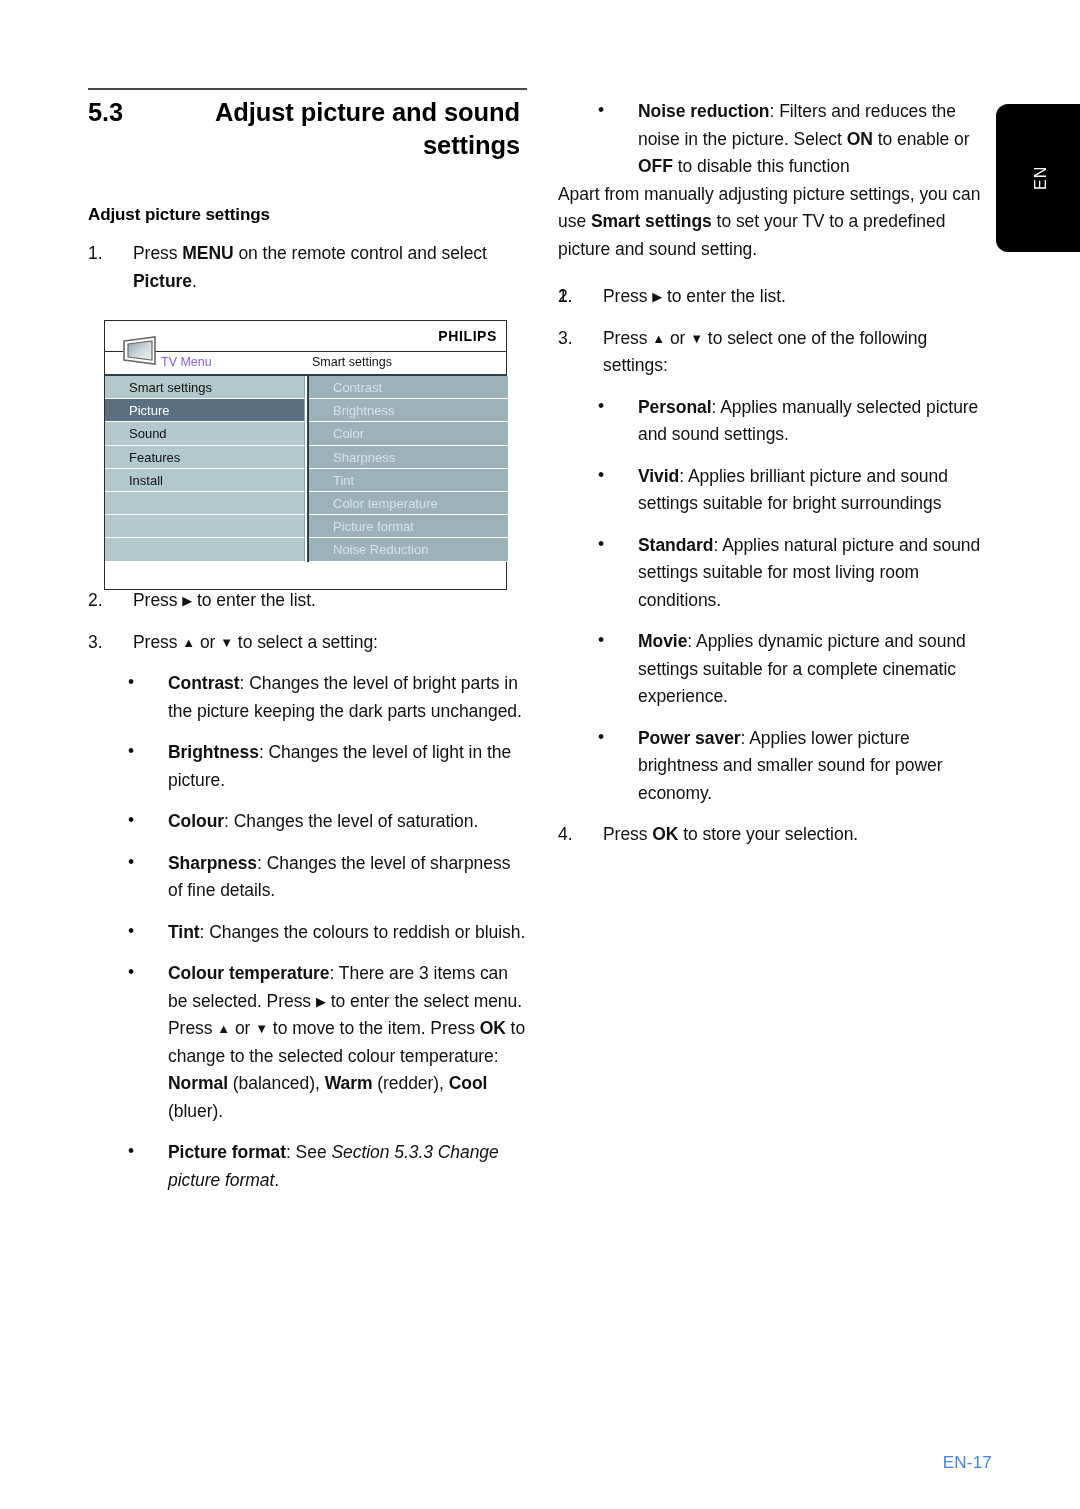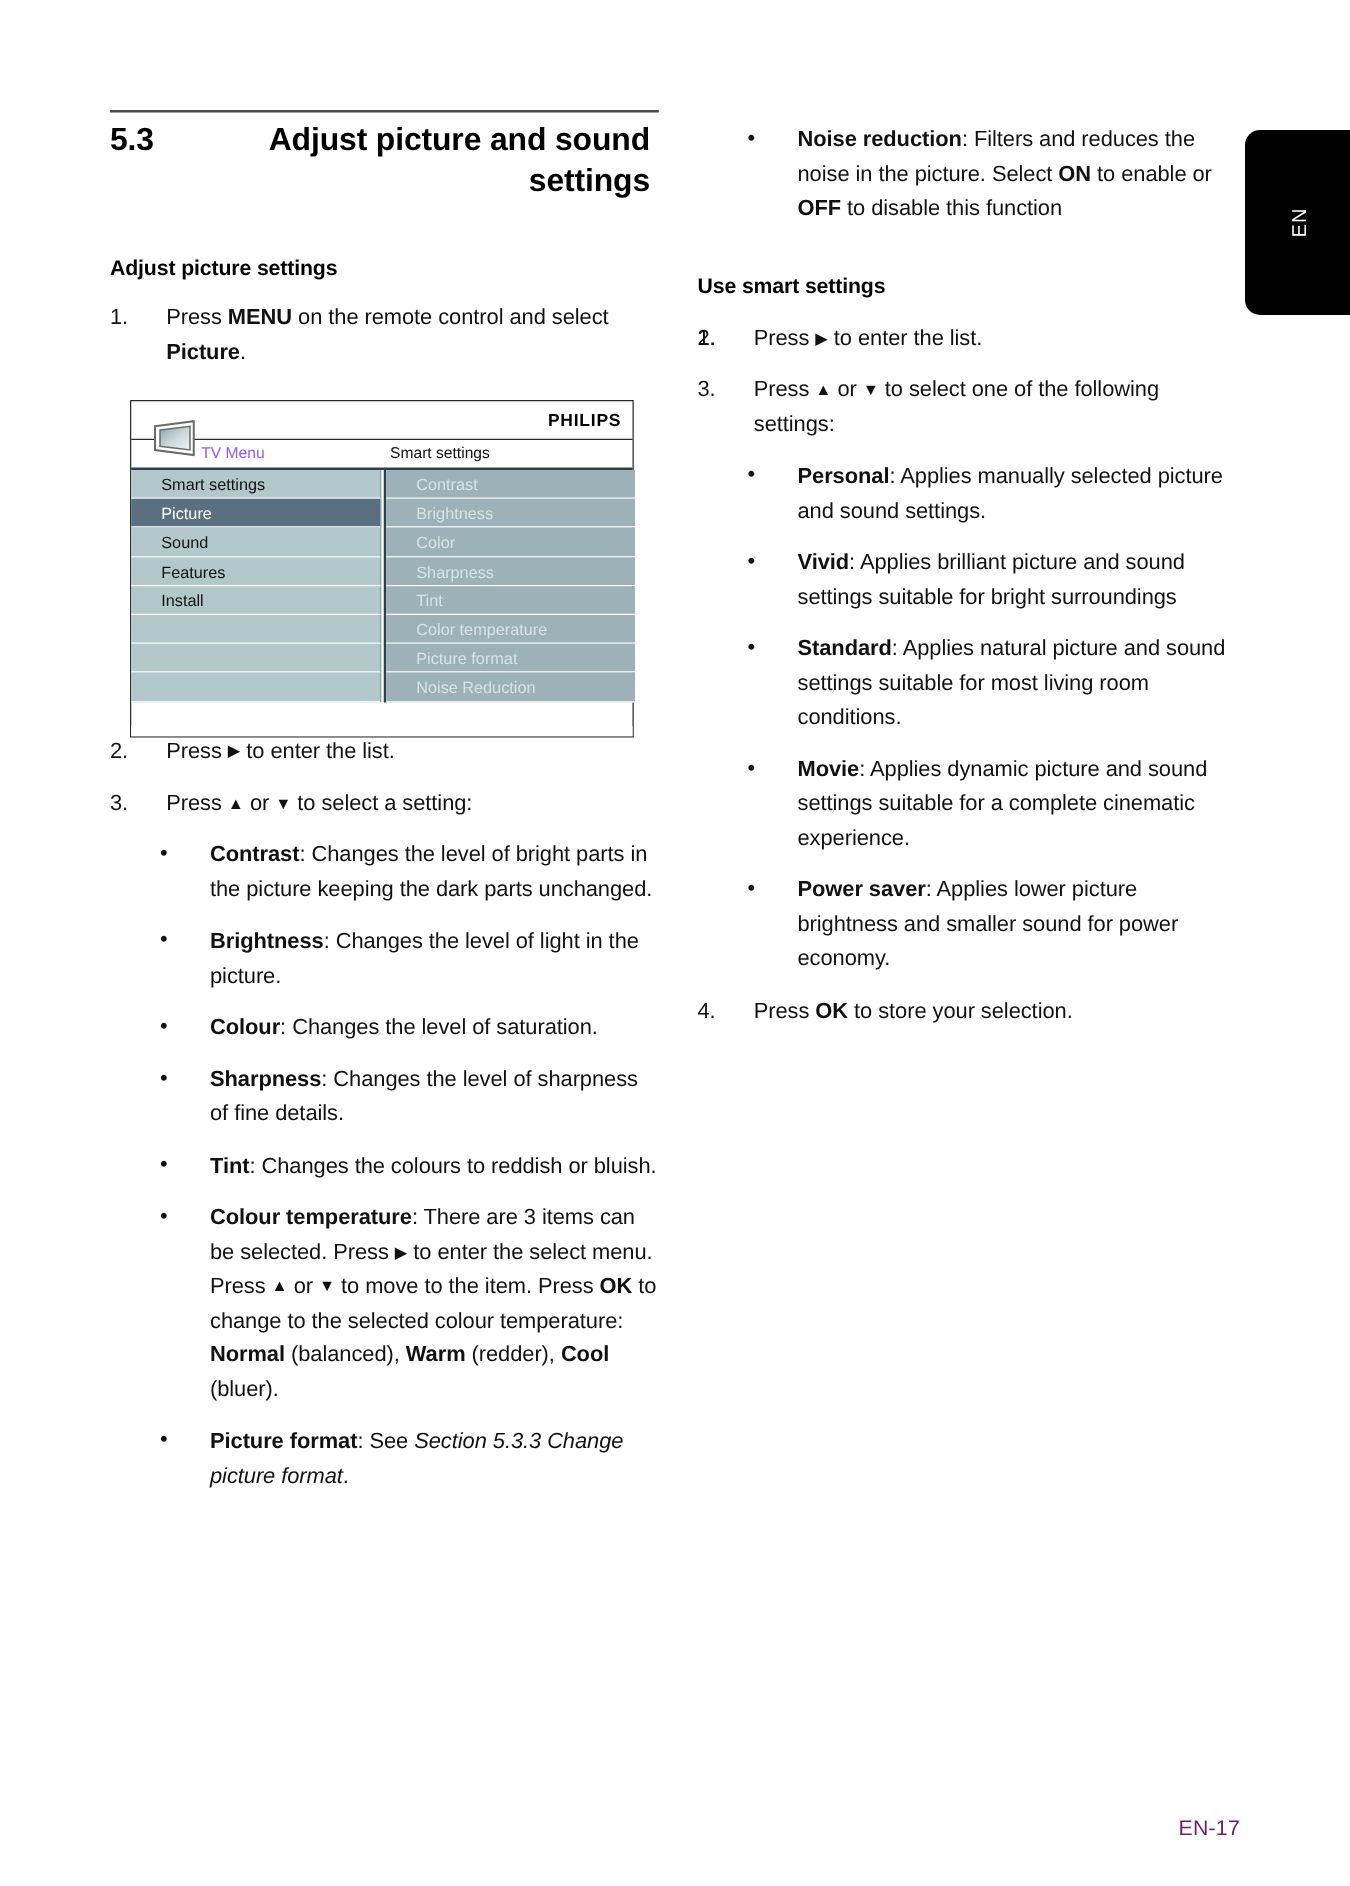--- a/index.html
+++ b/index.html
@@ -107,21 +107,21 @@
     border-bottom:1px solid #ffffff;position:relative;
   }
   .cleft .row{background:#b3c8ca;color:#111;padding-left:24px;font-size:13px;border-right:1px solid #8ba4a8;}
   .cleft .row.sel{background:#5a7080;color:#ffffff;}
   .cleft .row.empty{color:transparent;}
   .cright .row{background:#9cb2b8;color:#d7e3e6;padding-left:24px;font-size:13px;}
   .tvmenu .footbar{position:relative;height:8px;background:#ffffff;}
 
   
   .footer{
-    position:absolute;right:88px;bottom:36px;font-size:17px;color:#701a75;letter-spacing:0.2px;
+    position:absolute;right:88px;bottom:36px;font-size:17px;color:#3b82f6;letter-spacing:0.2px;
   }
 </style>
 </head>
 <body>
 
 <div class="page">
 
   <div class="lang-tab">
     <div class="lang-text">EN</div>
   </div>
@@ -226,22 +226,24 @@
     </div>
     <div class="footbar"></div>
   </div>
 
   <div class="col col-right" style="top:98px;">
 
     <div class="bul-item p" style="margin-bottom:0;">
       <span class="dot">•</span><b>Noise reduction</b><span>: </span><span>Filters and reduces the noise in the picture. Select </span><b>ON</b><span> to enable or </span><b>OFF</b><span> to disable this function</span>
     </div>
 
-    <div class="sub-head" style="margin-top:38px;margin-bottom:18px;">Use smart settings</div>
-
+
+    <div class="p" style="margin-bottom:20px;">
+      <span>Apart from manually adjusting picture settings, you can use </span><b>Smart settings</b><span> to set your TV to a predefined picture and sound setting.</span>
+    </div>
 
     <div class="num-item p" style="margin-bottom:14px;">
       <span class="n">1.</span>
     </div>
 
     <div class="num-item p" style="margin-bottom:14px;">
       <span class="n">2.</span><span><span>Press </span><span class="arrow">▶</span><span> to enter the list.</span></span>
     </div>
 
     <div class="num-item p" style="margin-bottom:14px;">

